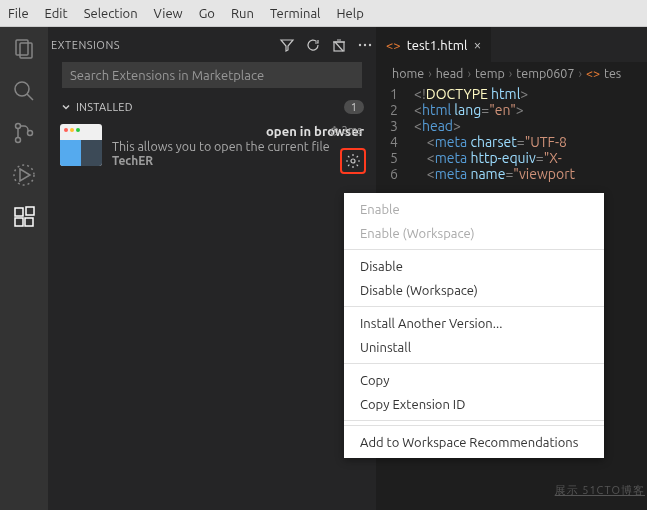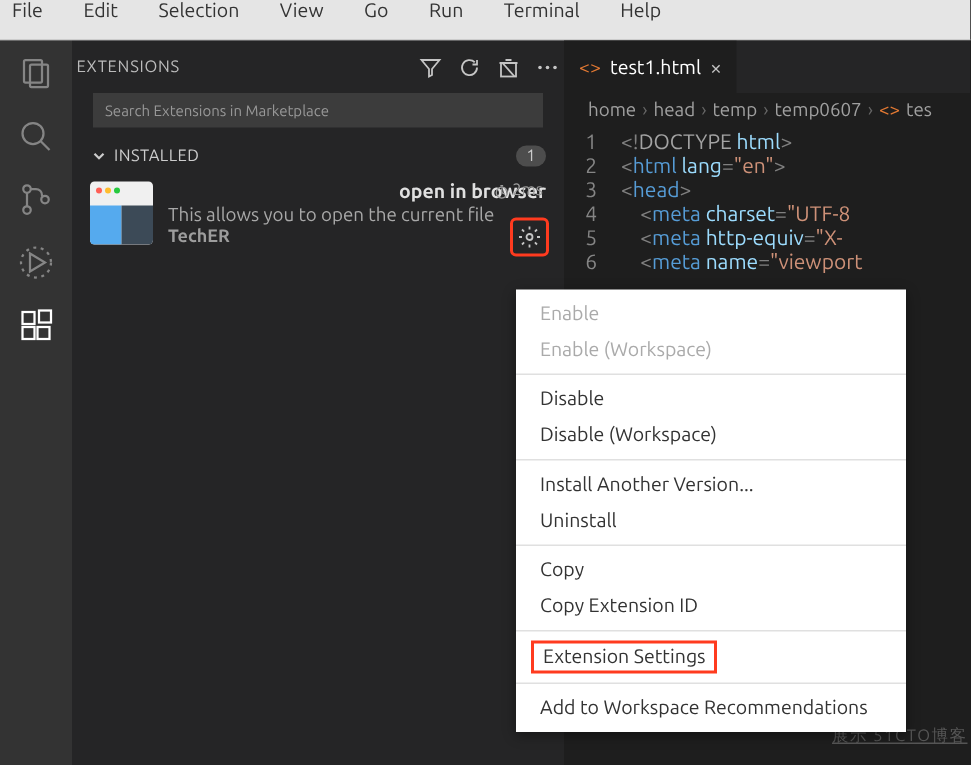--- a/index.html
+++ b/index.html
@@ -1,27 +1,27 @@
 <!DOCTYPE html>
 <html><head>
 <meta charset="utf-8">
 <style>
 * { margin: 0; padding: 0; box-sizing: border-box; font-family: -apple-system, BlinkMacSystemFont, "Segoe UI", Ubuntu, sans-serif; }
 body { width: 647px; height: 510px; background: #1e1e1e; color: #cccccc; overflow: hidden; position: relative; }
-.menubar { height: 27px; background: #e5e5e5; color: #333; display: flex; align-items: flex-start; padding: 0 8px; font-size: 13px; border-bottom: 1px solid #ccc; gap: 11px; }
+.menubar { height: 27px; background: #e5e5e5; color: #333; display: flex; align-items: center; padding: 0 8px; font-size: 13px; border-bottom: 1px solid #ccc; }
 .menubar span { margin-right: 16px; cursor: pointer; }
 .main { display: flex; height: calc(100% - 27px); }
 .activitybar { width: 48px; background: #333333; display: flex; flex-direction: column; align-items: center; padding-top: 10px; gap: 18px; }
 .activitybar .ab-icon { width: 24px; height: 24px; color: #858585; cursor: pointer; }
 .activitybar .ab-icon.active { color: #ffffff; }
 .sidebar { width: 328px; background: #252526; display: flex; flex-direction: column; }
 .sidebar-header { height: 35px; display: flex; align-items: center; padding: 0 3px; font-size: 11px; letter-spacing: 0.5px; color: #bbbbbb; }
 .sidebar-header .title { flex: 1; }
 .sidebar-header .act { margin-left: 10px; color: #c5c5c5; cursor: pointer; }
-.search-box { margin: 0 14px 8px 14px; background: #3c3c3c; color: #f0abfc; border: none; padding: 6px 8px; font-size: 10px; outline: none; }
+.search-box { margin: 0 14px 8px 14px; background: #3c3c3c; color: #f0abfc; border: none; padding: 6px 8px; font-size: 13px; outline: none; }
 .search-box::placeholder { color: #989898; }
 .section-head { display: flex; align-items: center; padding: 4px 12px; font-size: 11px; color: #cccccc; cursor: pointer; }
 .section-head .chev { margin-right: 4px; }
 .section-head .label { flex: 1; letter-spacing: 0.3px; }
 .badge { background: #4d4d4d; color: #ccc; border-radius: 10px; padding: 1px 7px; font-size: 11px; }
 .ext-item { display: flex; padding: 6px 12px; gap: 10px; position: relative; }
 .ext-icon { width: 42px; height: 42px; background: #f0f0f0; border-radius: 3px; position: relative; overflow: hidden; flex-shrink: 0; }
 .ext-icon .dots { position:absolute; top:4px; left:4px; display:flex; gap:2px;}
 .ext-icon .dots span{ width:4px;height:4px;border-radius:50%;}
 .ext-icon .bar1{position:absolute;bottom:0;left:0;width:50%;height:26px;background:#55aaee;}
@@ -41,21 +41,21 @@
 .breadcrumb .sep { color: #666; }
 .breadcrumb .file-ic { color:#e37933; }
 .code { font-family: "Consolas","Courier New",monospace; font-size: 14px; padding: 2px 0; }
 .line { display: flex; }
 .lineno { width: 38px; text-align: right; color: #858585; padding-right: 16px; user-select:none;}
 .code-txt { white-space: pre; }
 .t-punc { color: #808080; }
 .t-tag { color: #569cd6; }
 .t-attr { color: #9cdcfe; }
 .t-str { color: #ce9178; }
-.t-doctype { color: #a3a3a3; }
+.t-doctype { color: #fef9c3; }
 .context-menu { position: absolute; left: 344px; top: 193px; width: 260px; background: #ffffff; color: #333; box-shadow: 0 2px 8px rgba(0,0,0,0.4); font-size: 13px; padding: 4px 0; z-index: 100; }
 .context-menu .mi { padding: 5px 16px; cursor: pointer; }
 .context-menu .mi.disabled { color: #aaaaaa; cursor: default; }
 .context-menu .sep { height: 1px; background: #e0e0e0; margin: 4px 0; }
 .highlight-box { border: 2px solid #ff3b1f; display: inline-block; padding: 2px 6px; margin: 2px 10px; }
 .watermark { position:absolute; right:2px; bottom:12px; font-size:11px; color:#555; letter-spacing:1px;text-decoration:underline; }
 svg { display:block; }
 </style>
 </head>
 <body>
@@ -233,18 +233,17 @@
     <div class="sep"></div>
     <div class="mi">Disable</div>
     <div class="mi">Disable (Workspace)</div>
     <div class="sep"></div>
     <div class="mi">Install Another Version...</div>
     <div class="mi">Uninstall</div>
     <div class="sep"></div>
     <div class="mi">Copy</div>
     <div class="mi">Copy Extension ID</div>
     <div class="sep"></div>
-    <div><span class="highlight-box">Extension Settings</span></div>
     <div class="sep"></div>
     <div class="mi">Add to Workspace Recommendations</div>
   </div>
 
 <div class="watermark">展示 51CTO博客</div>
 
 </body></html>

